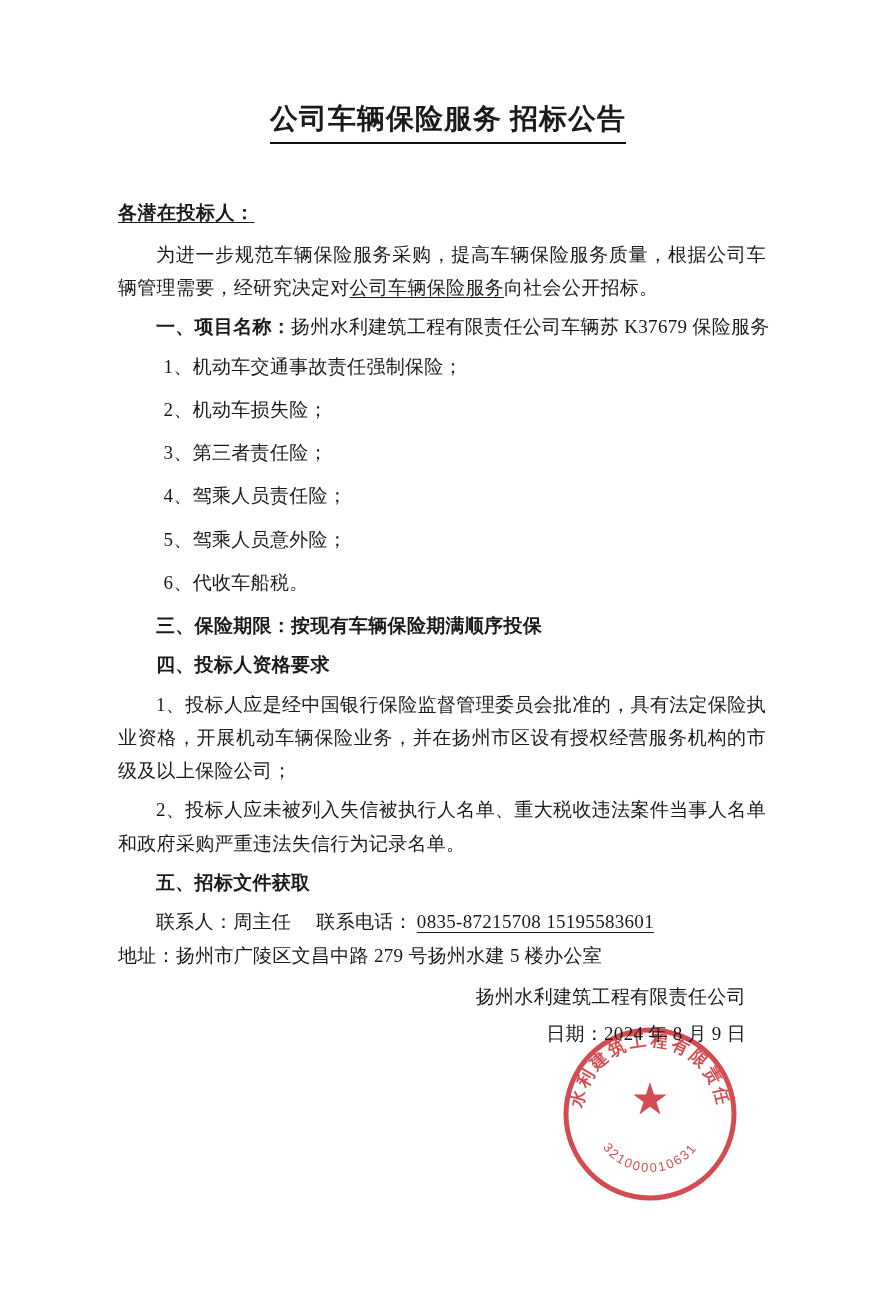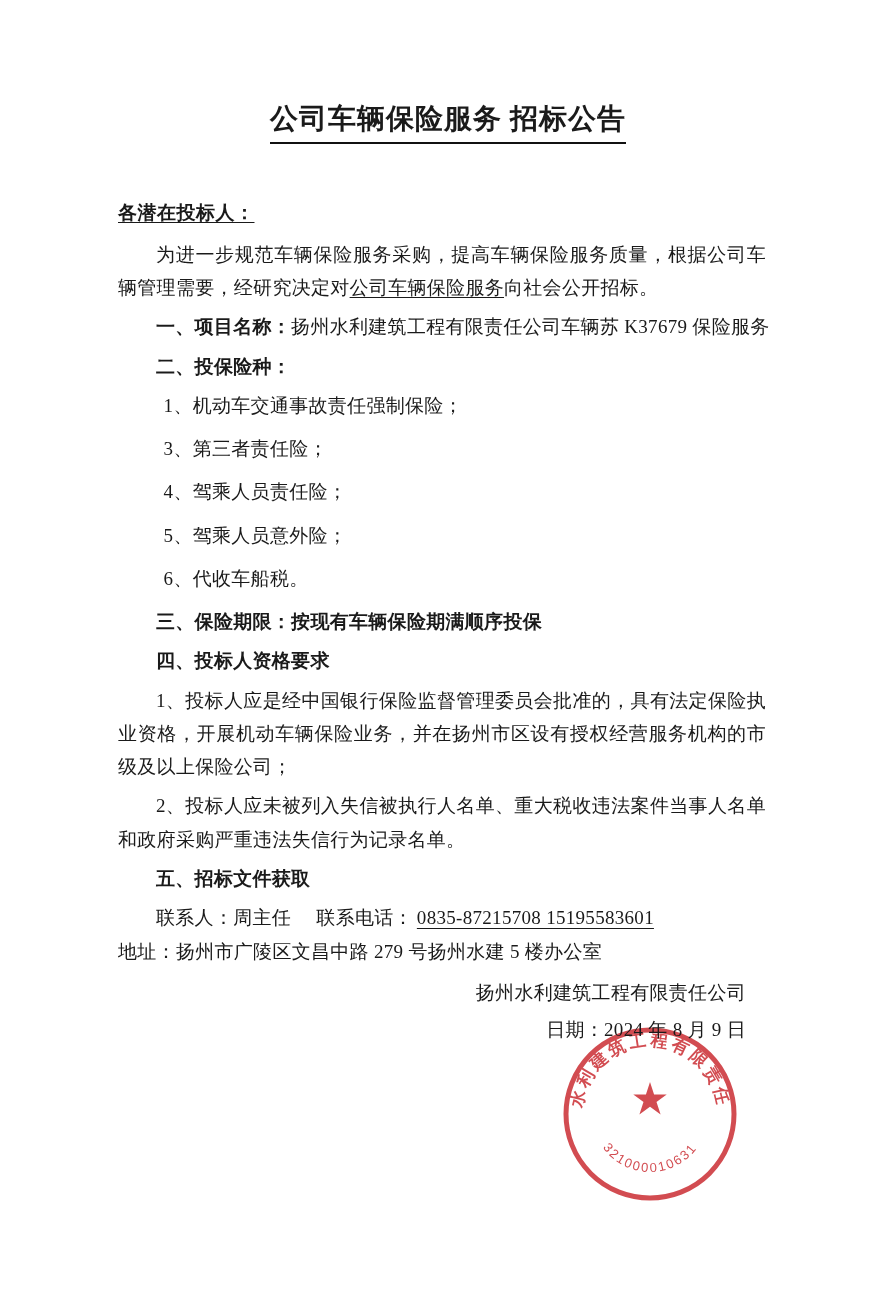--- a/index.html
+++ b/index.html
@@ -129,23 +129,23 @@
   <div class="title-wrap">
     <div class="doc-title">公司车辆保险服务 招标公告</div>
   </div>
 
   <div class="salutation">各潜在投标人：</div>
 
   <p class="body-para indent">为进一步规范车辆保险服务采购，提高车辆保险服务质量，根据公司车辆管理需要，经研究决定对<span class="u">公司车辆保险服务</span>向社会公开招标。</p>
 
   <p class="item-line"><span class="item-bold">一、项目名称：</span><span>扬州水利建筑工程有限责任公司车辆苏 K37679 保险服务</span></p>
 
-  <p class="item-line"><span class="item-bold">二、投保险种：</span></p>
 
   <p class="sub-line">1、机动车交通事故责任强制保险；</p>
+  <p class="sub-line">2、机动车损失险；</p>
   <p class="sub-line">3、第三者责任险；</p>
   <p class="sub-line">4、驾乘人员责任险；</p>
   <p class="sub-line">5、驾乘人员意外险；</p>
   <p class="sub-line">6、代收车船税。</p>
 
   <p class="item-line"><span class="item-bold">三、保险期限：</span><span class="item-bold">按现有车辆保险期满顺序投保</span></p>
 
   <p class="item-line"><span class="item-bold">四、投标人资格要求</span></p>
 
   <p class="body-para indent">1、投标人应是经中国银行保险监督管理委员会批准的，具有法定保险执业资格，开展机动车辆保险业务，并在扬州市区设有授权经营服务机构的市级及以上保险公司；</p>

